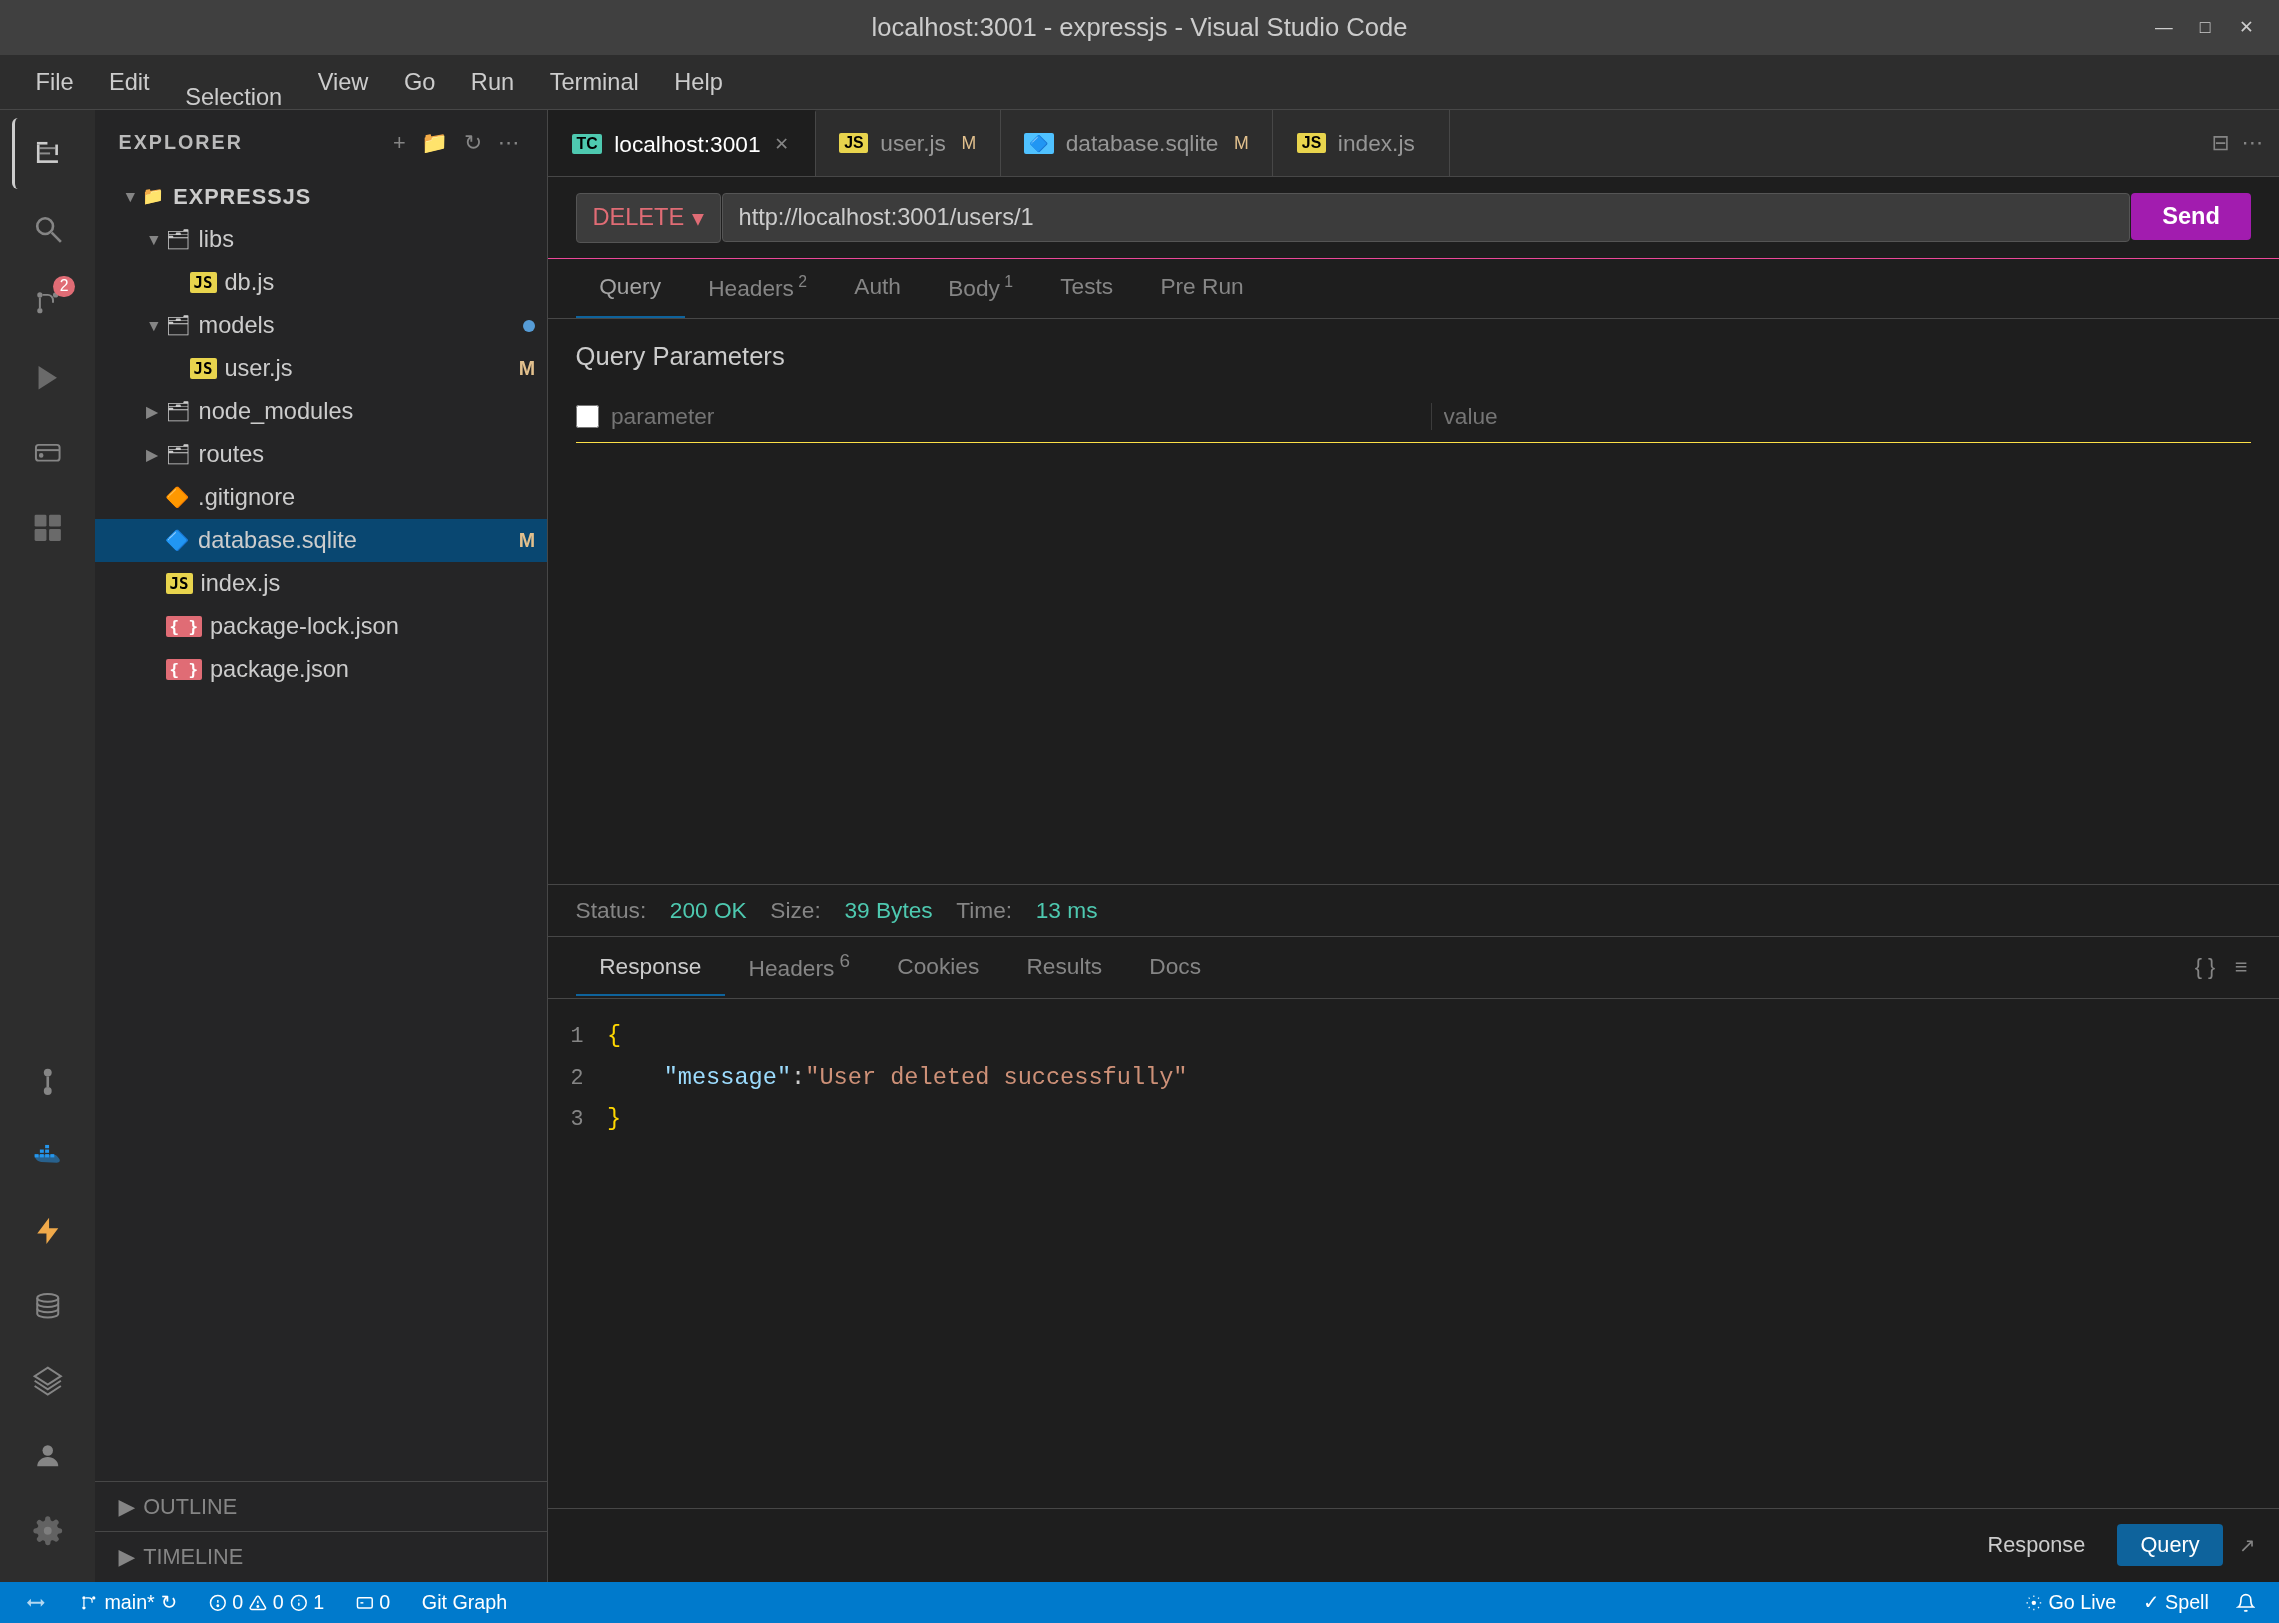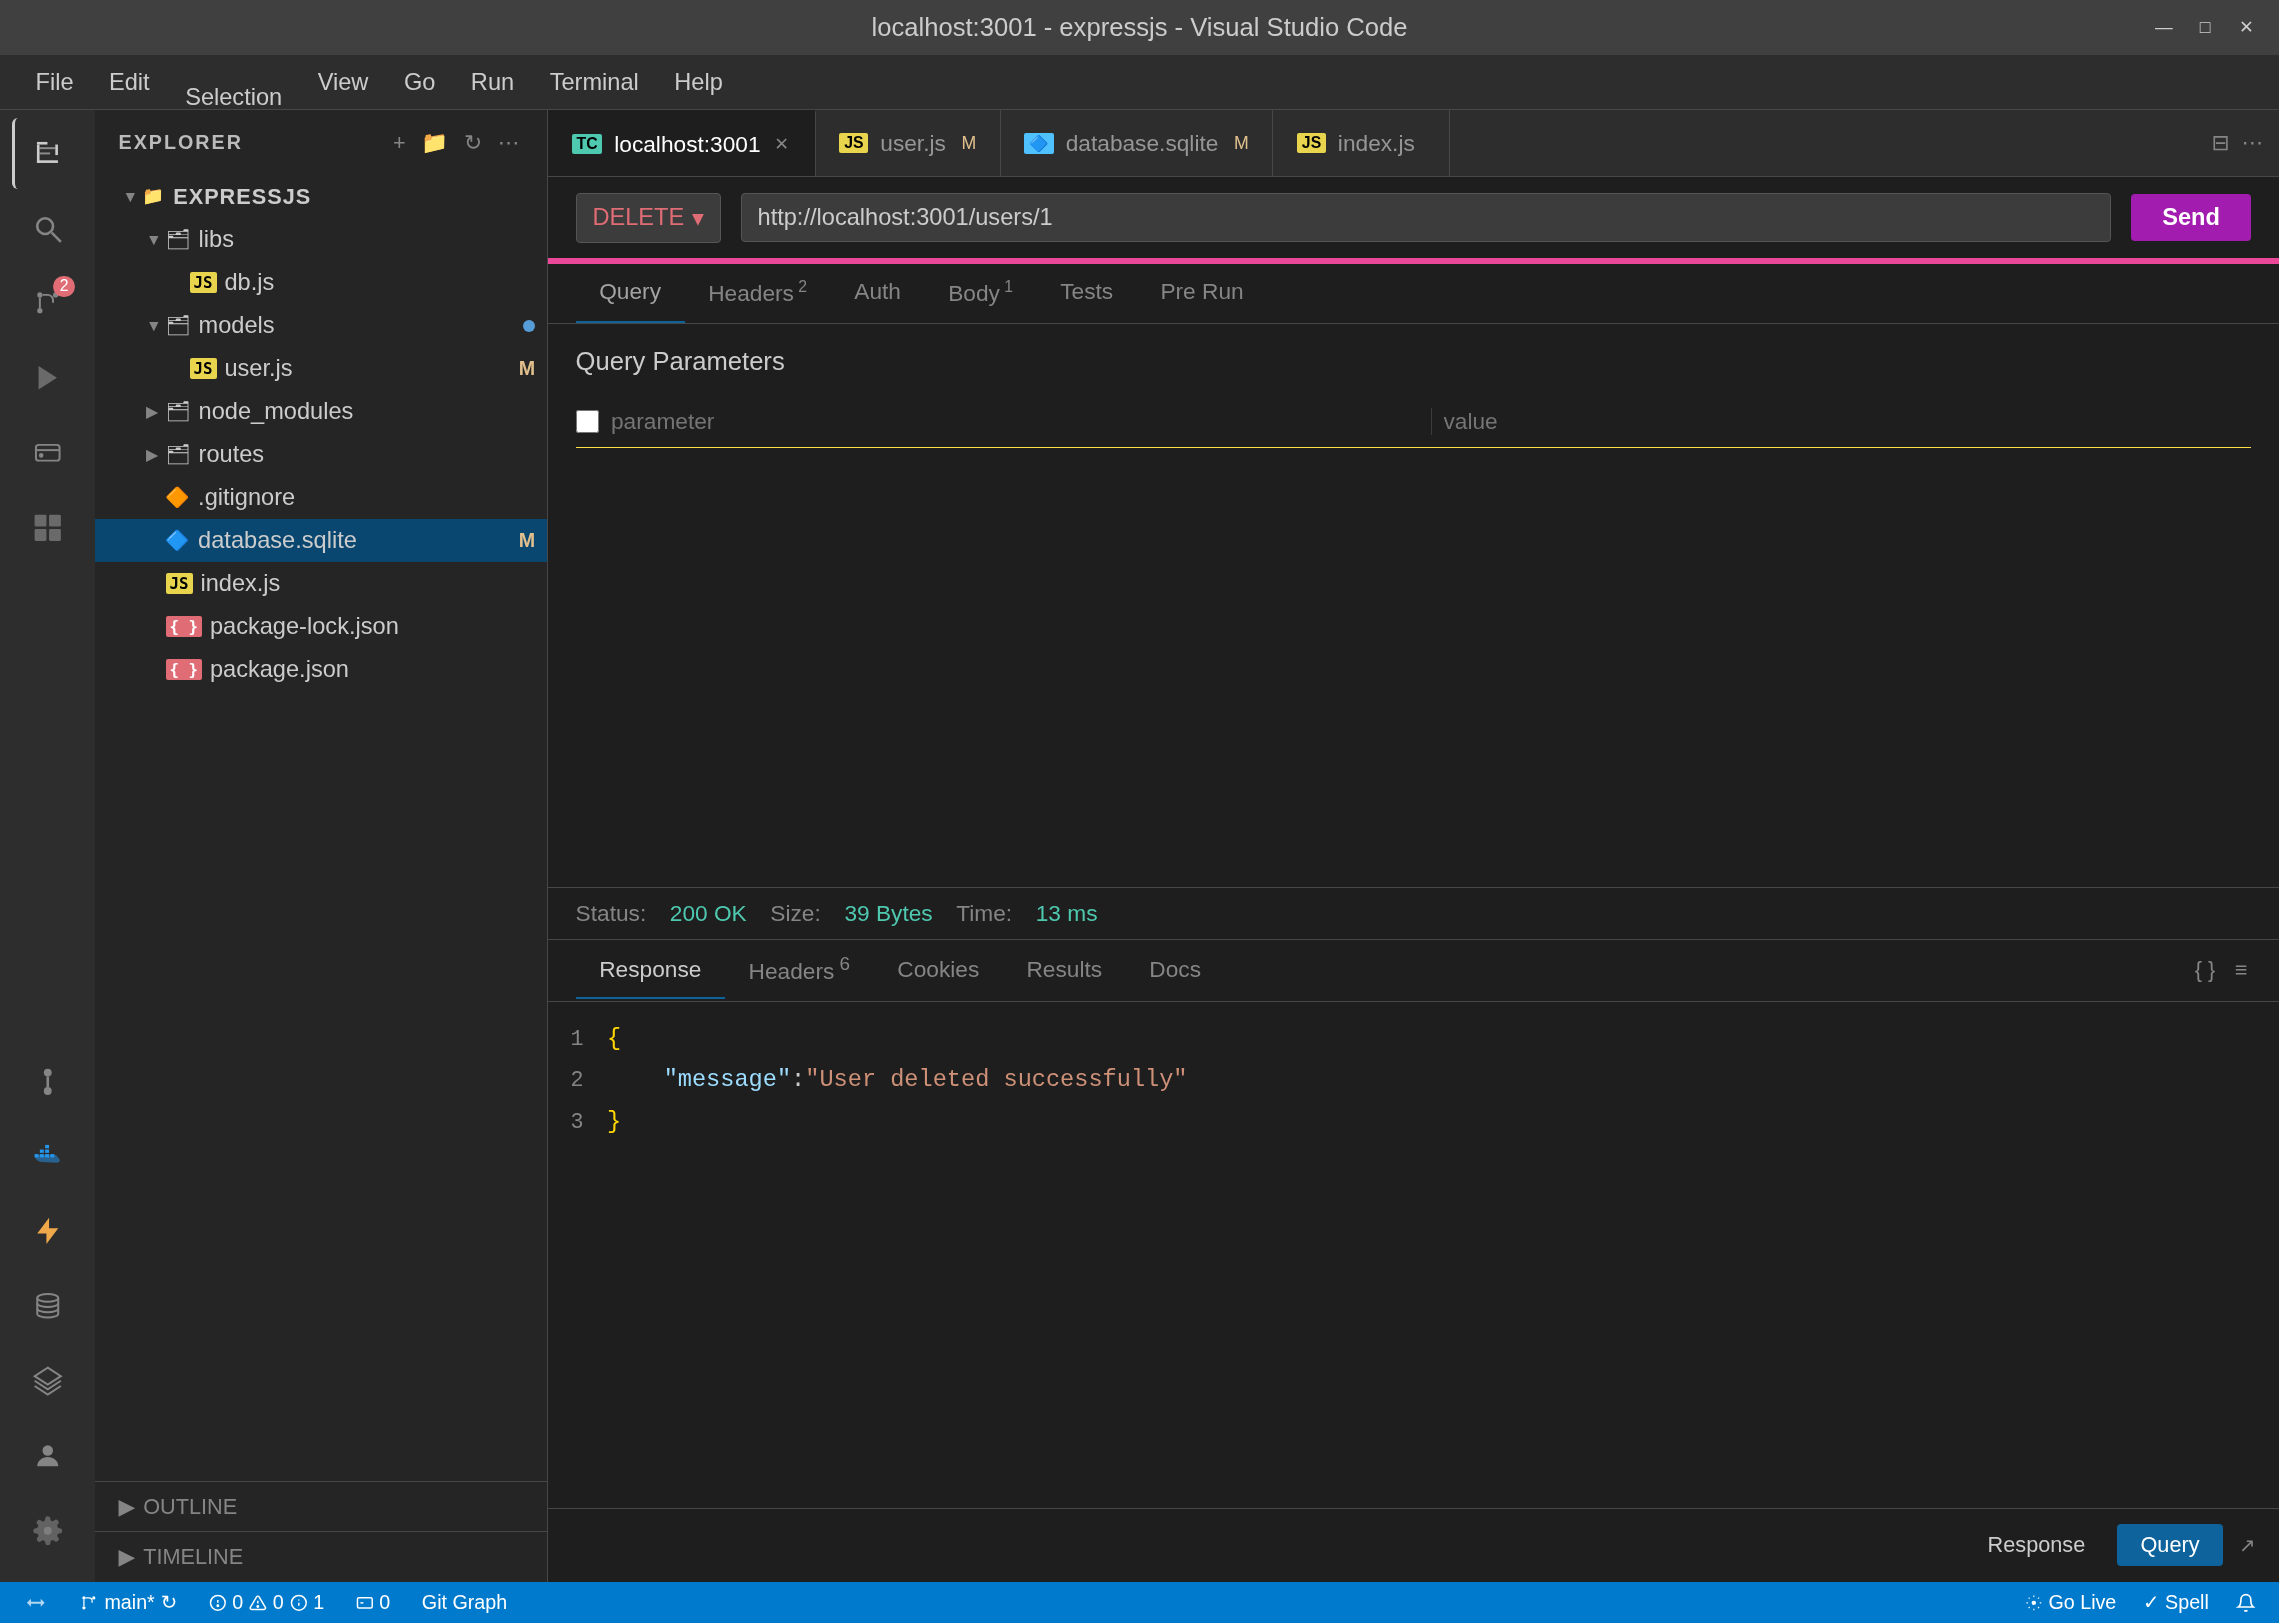--- a/index.html
+++ b/index.html
@@ -255,24 +255,24 @@
     .thunder-panel {
       flex: 1;
       display: flex;
       flex-direction: column;
       overflow: hidden;
     }
 
     
     .url-bar {
       display: flex;
-      align-items: center;
+      align-items: flex-start;
       padding: 15.8px 27.6px;
-      gap: 20px;
-      border-bottom: 6px solid #ec4899;
+      gap: 1px;
+      border-bottom: 1px solid #ec4899;
       flex-shrink: 0;
     }
     .method-select {
       background: #3c3c3c;
       border: 1px solid #555;
       color: #e06c75;
       font-size: 23.6px;
       padding: 9.9px 15.8px;
       border-radius: 3.9px;
       cursor: pointer;

